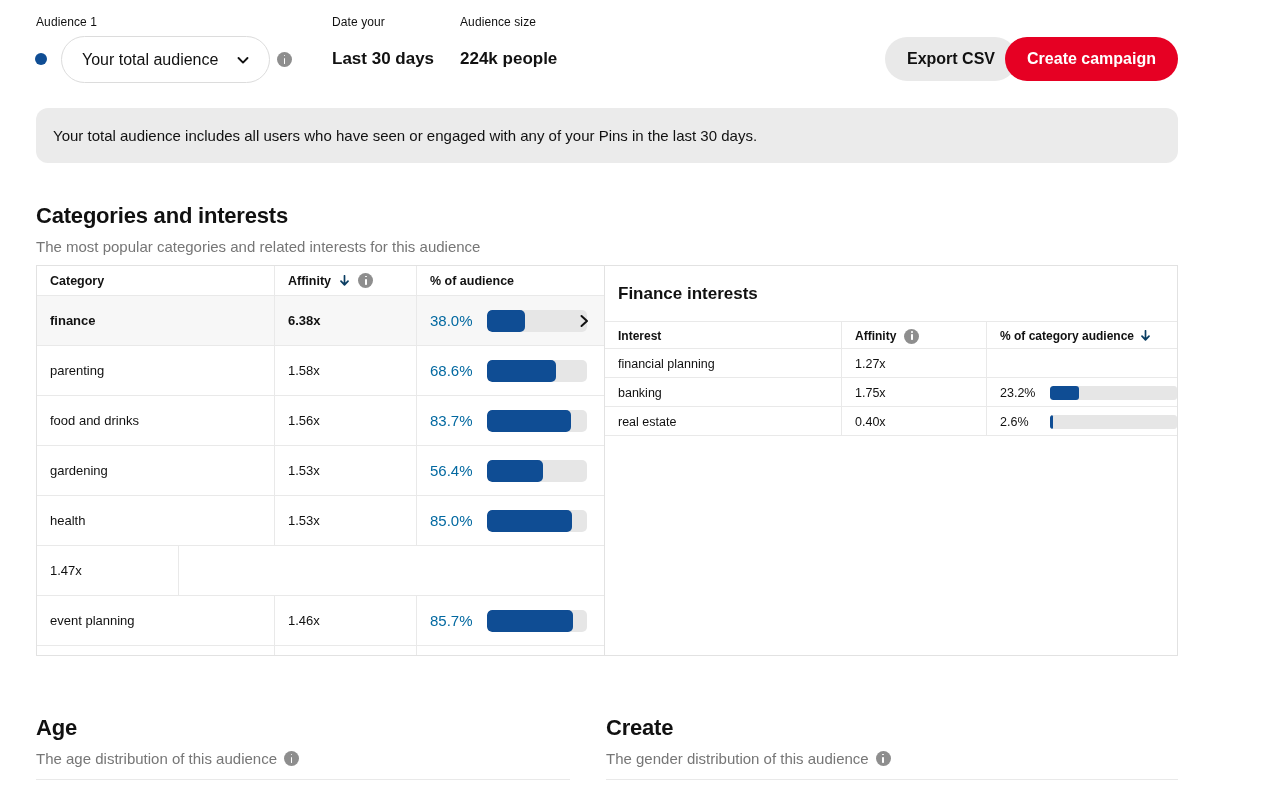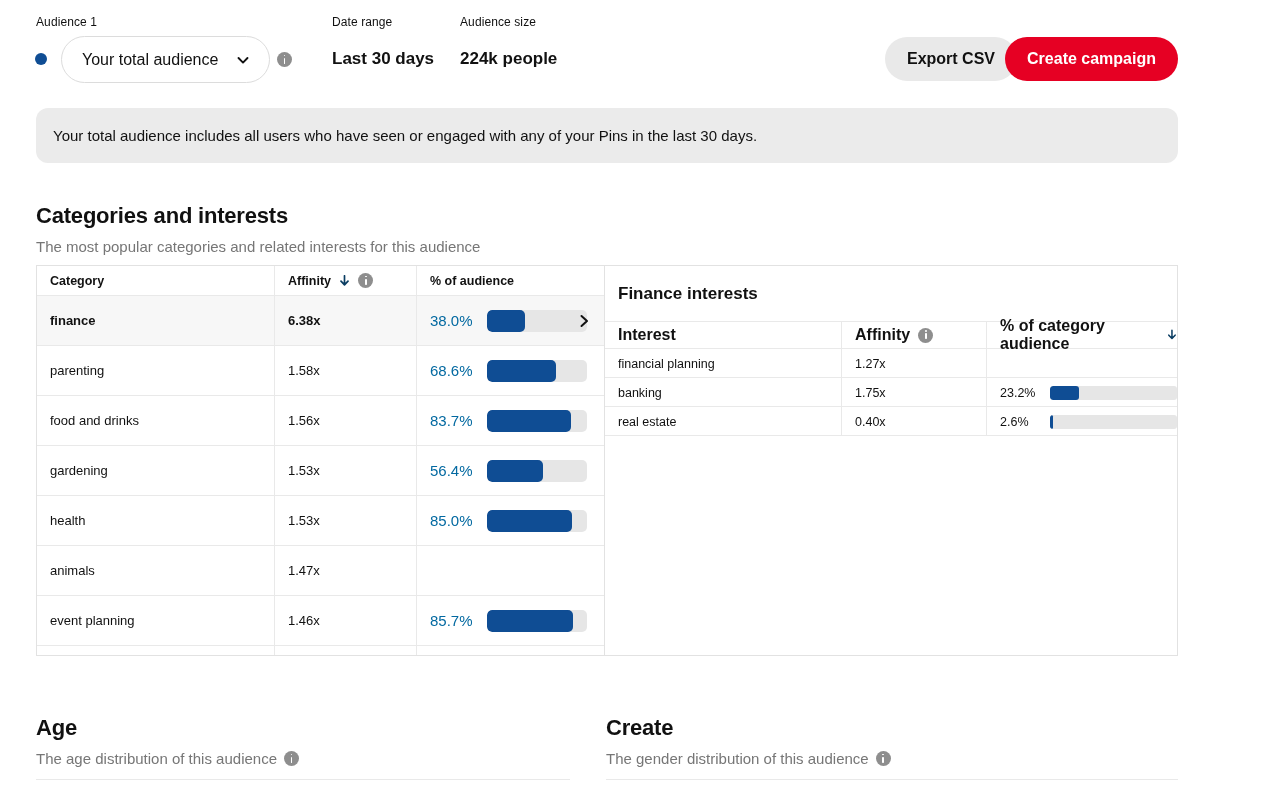--- a/index.html
+++ b/index.html
@@ -202,25 +202,25 @@
   }
 
   
   .fin-panel { flex: 1; position: relative; }
   .fin-title {
     font-size: 17px; font-weight: bold; color: #111111;
     padding: 18px 0 0 13px;
     height: 55px;
   }
   .fin-head {
-    display: flex; align-items: center;
+    display: flex; 
     height: 28px;
     border-top: 1px solid #e9e9e9;
     border-bottom: 1px solid #e9e9e9;
-    font-size: 16px; font-weight: bold; color: #111111;
+    font-size: 12px; font-weight: bold; color: #111111;
   }
   .f-name { width: 237px; padding-left: 13px; height: 28px; display: flex; align-items: center; border-right: 1px solid #e9e9e9; }
   .f-aff  { width: 145px; padding-left: 13px; height: 28px; display: flex; align-items: center; gap: 8px; border-right: 1px solid #e9e9e9; }
   .f-pct  { flex: 1; padding-left: 13px; height: 28px; display: flex; align-items: center; gap: 6px; }
 
   .fin-row {
     display: flex; height: 29px;
     border-bottom: 1px solid #e9e9e9;
     font-size: 12.5px; color: #111111;
   }
@@ -262,21 +262,21 @@
     <div class="aud-dot"></div>
 
     <div class="aud-select">
       <span class="sel-text">Your total audience</span>
       <svg class="chev" viewBox="0 0 14 14">
         <path d="M2.5 5 L7 9.6 L11.5 5" fill="none" stroke="#111" stroke-width="1.9" stroke-linecap="round" stroke-linejoin="round"></path>
       </svg>
     </div>
     <span class="info-icon info-after-select"></span>
 
-    <div class="ctrl-label lbl-daterange">Date range</div>
+    <div class="ctrl-label lbl-daterange">Date your</div>
     <div class="ctrl-value val-daterange">Last 30 days</div>
 
     <div class="ctrl-label lbl-audsize">Audience size</div>
     <div class="ctrl-value val-audsize">224k people</div>
 
     <button class="btn btn-export">Export CSV</button>
     <button class="btn btn-create">Create campaign</button>
   </div>
 
   <div class="banner">
@@ -350,21 +350,20 @@
             <div class="c-name">health</div>
             <div class="c-aff">1.53x</div>
             <div class="c-pct">
               <span class="pct-val">85.0%</span>
               <div class="bar-track">
                 <div class="bar-fill" style="width: 85%;"></div>
               </div>
             </div>
           </div>
           <div class="cat-row">
-            <div class="c-name">animals</div>
             <div class="c-aff">1.47x</div>
           </div>
           <div class="cat-row">
             <div class="c-name">event planning</div>
             <div class="c-aff">1.46x</div>
             <div class="c-pct">
               <span class="pct-val">85.7%</span>
               <div class="bar-track">
                 <div class="bar-fill" style="width: 85.7%;"></div>
               </div>

